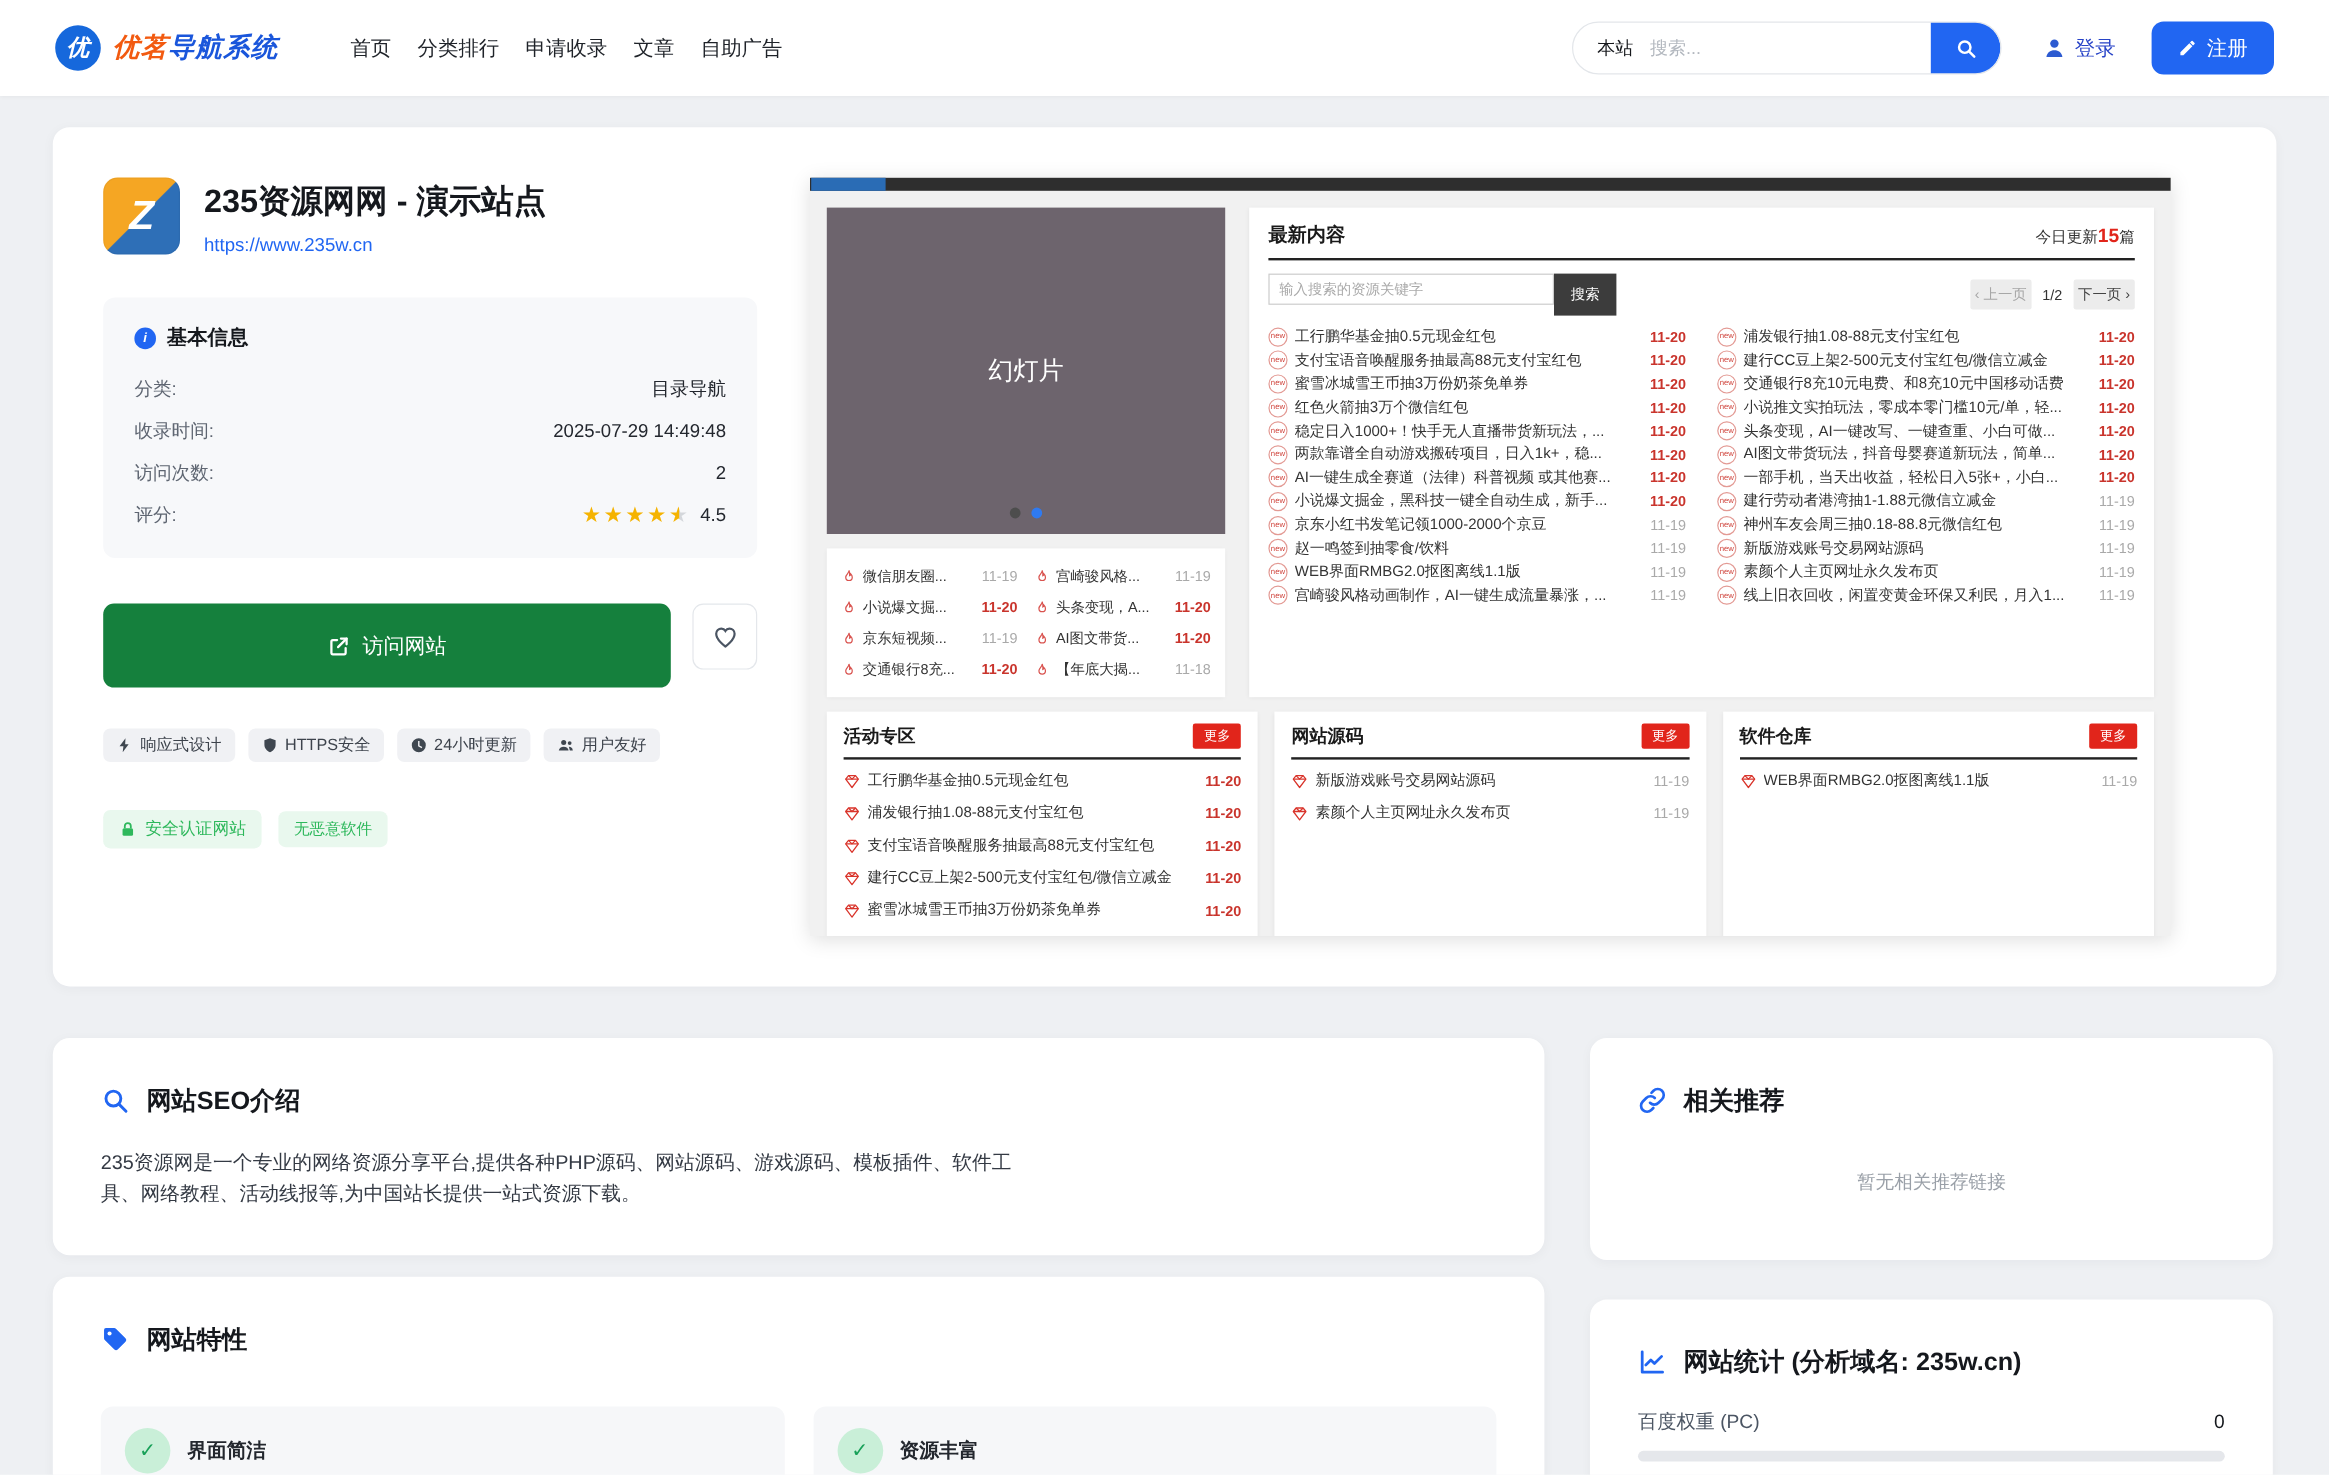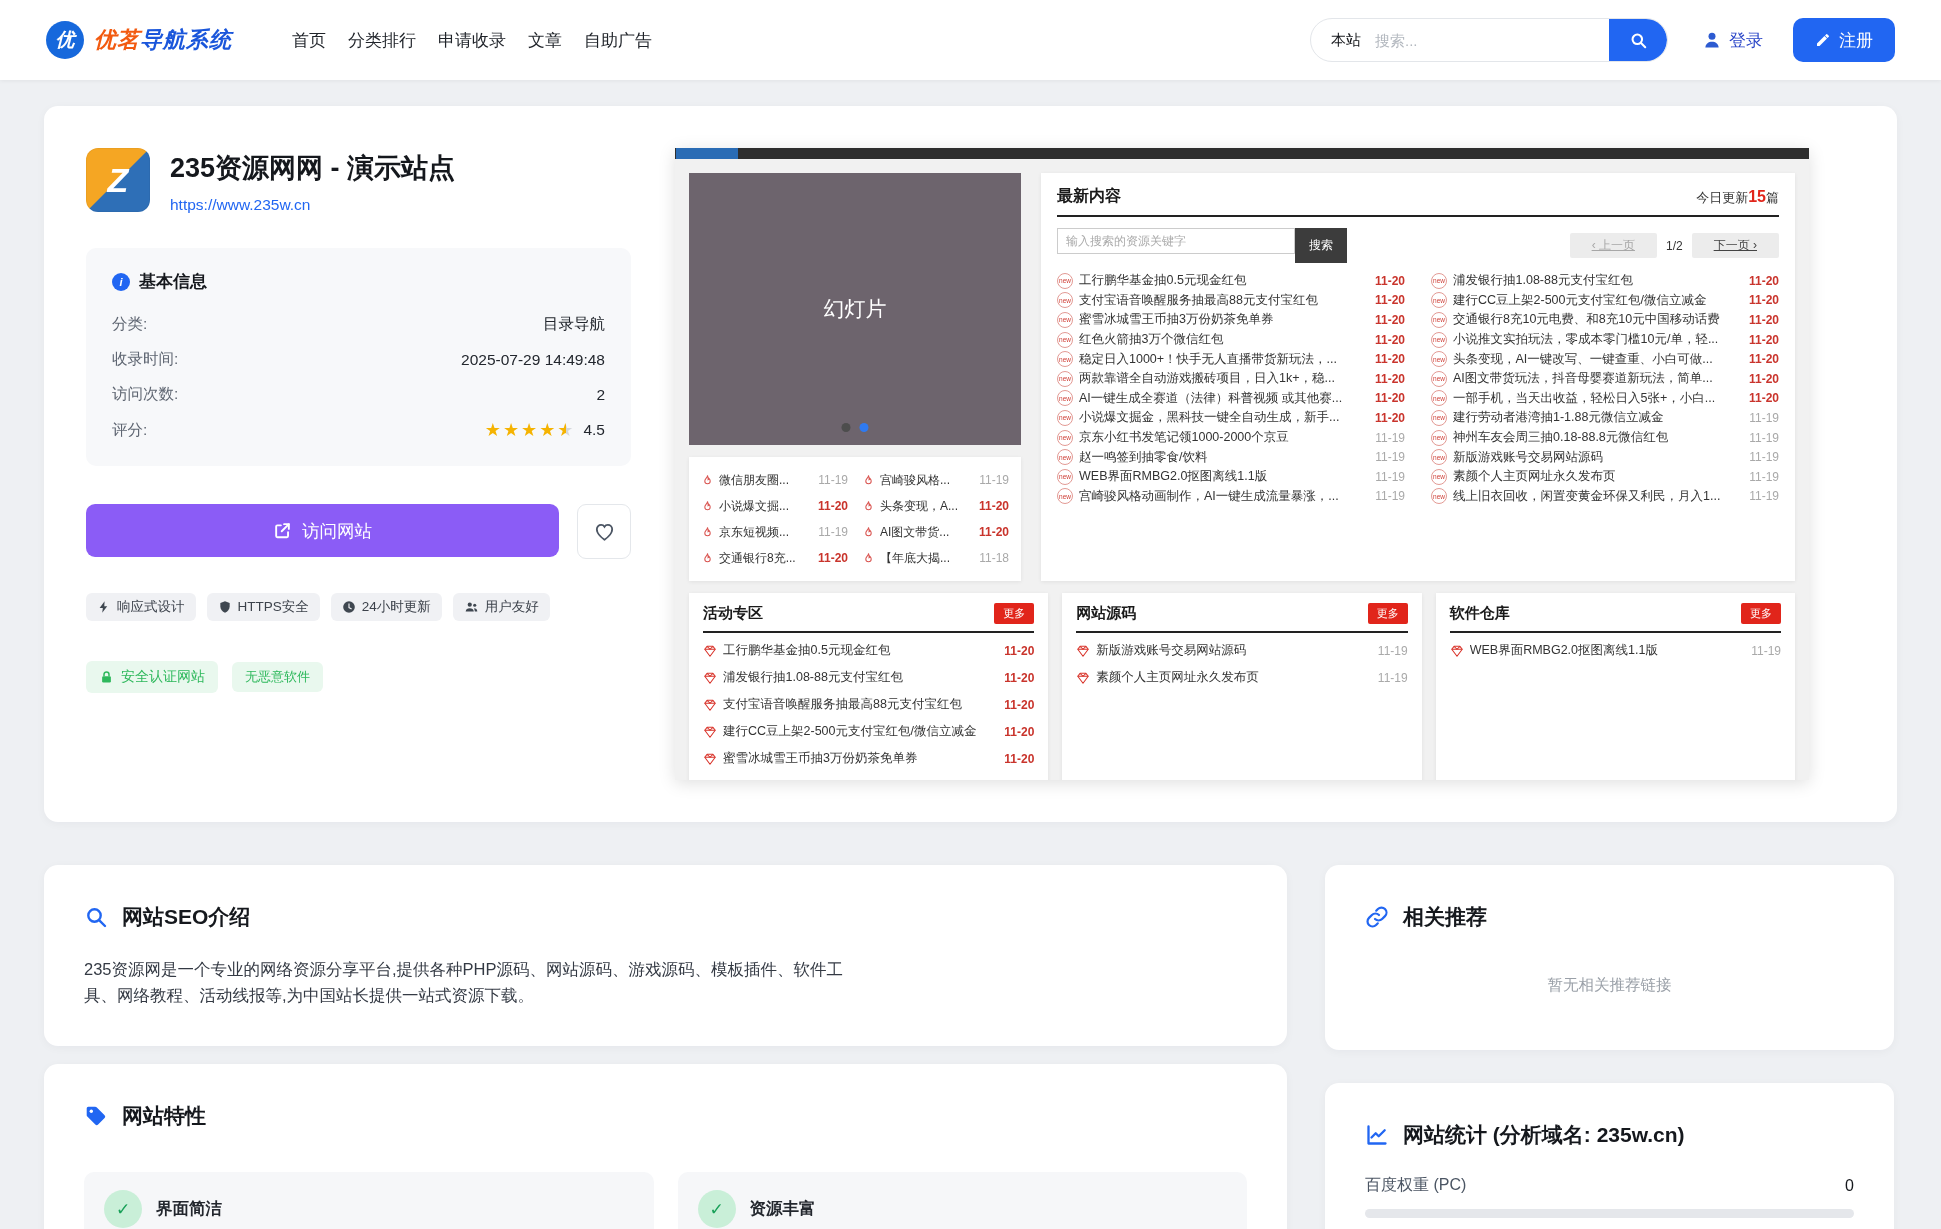--- a/index.html
+++ b/index.html
@@ -39,21 +39,21 @@
 .info-box { background:#f7f8fa; border-radius:10px; padding:22px 26px 18px; margin-bottom:38px; }
 .info-title { display:flex; align-items:center; gap:9px; font-size:17px; font-weight:800; color:#15181d; margin-bottom:14px; }
 .info-ico { width:18px; height:18px; border-radius:50%; background:#2166f2; color:#fff; font-size:11px; font-weight:800; font-style:italic; display:flex; align-items:center; justify-content:center; }
 .info-row { display:flex; justify-content:space-between; align-items:center; padding:7px 0; font-size:15.5px; }
 .info-row .lab { color:#5f6672; }
 .info-row .val { color:#23272e; }
 .stars { color:#f5b301; font-size:18px; letter-spacing:2px; }
 .stars .half { background:linear-gradient(90deg,#f5b301 50%,#d4d7db 50%); -webkit-background-clip:text; background-clip:text; color:transparent; }
 .rating { display:flex; align-items:center; gap:8px; }
 .action-row { display:flex; gap:18px; margin-bottom:34px; }
-.visit-btn { flex:1; height:53px; background:#8b5cf6; color:#fff; border:none; border-radius:9px; font-size:17.5px; display:flex; align-items:center; justify-content:center; gap:10px; cursor:pointer; }
+.visit-btn { flex:1; height:70px; background:#15803d; color:#fff; border:none; border-radius:9px; font-size:17.5px; display:flex; align-items:center; justify-content:center; gap:10px; cursor:pointer; }
 .fav-btn { width:54px; height:55px; background:#fff; border:1px solid #e4e7eb; border-radius:9px; display:flex; align-items:center; justify-content:center; cursor:pointer; }
 .tags-row { display:flex; gap:11px; margin-bottom:40px; }
 .tag-chip { display:flex; align-items:center; gap:6px; background:#f0f1f4; border-radius:6px; padding:5px 11px; font-size:13.5px; color:#3d434c; }
 .badges-row { display:flex; gap:14px; align-items:center; }
 .badge-green { display:flex; align-items:center; gap:7px; background:#e9f8ee; color:#2eb85c; border-radius:6px; padding:7px 13px; font-size:14px; }
 .badge-green.small { font-size:13px; padding:6px 13px; }
 
 
 .preview { width:1134px; flex:none; height:632px; background:#f1f1f1; box-shadow:0 3px 16px rgba(0,0,0,.13); overflow:hidden; cursor:pointer; }
 .pv-topbar { height:11px; background:#2e2e2e; display:flex; }
@@ -73,21 +73,21 @@
 .pv-head { display:flex; justify-content:space-between; align-items:flex-end; border-bottom:2px solid #222; padding-bottom:8px; }
 .pv-head b { font-size:16px; color:#1a1a1a; }
 .pv-upd { font-size:13px; color:#333; }
 .pv-upd b { color:#e1251b; }
 .pv-controls { display:flex; justify-content:space-between; align-items:center; margin:11px 0 8px; }
 .pv-search { display:flex; }
 .pv-search input { width:238px; height:26px; border:1px solid #ccc; padding:0 8px; font-size:12px; color:#333; outline:none; }
 .pv-search input::placeholder { color:#aaa; }
 .pv-sbtn { width:52px; height:35px; background:#3c3c3c; color:#fff; border:none; font-size:12px; cursor:default; }
 .pv-pager { display:flex; align-items:center; gap:9px; font-size:12px; }
-.pg { background:#ececec; padding:4px 22px; border-radius:2px; color:#444;text-decoration:underline; }
+.pg { background:#ececec; padding:4px 4px; border-radius:2px; color:#444; }
 .pg.prev { color:#a7a7a7; }
 .pgnum { color:#333; }
 .pv-cols { display:flex; gap:26px; }
 .pv-list { flex:1; min-width:0; }
 .pv-item { display:flex; align-items:center; gap:6px; height:19.6px; font-size:12.5px; color:#333; min-width:0; }
 .pv-item .t { flex:1; overflow:hidden; white-space:nowrap; text-overflow:ellipsis; }
 .date { font-size:12px; color:#a9a9a9; flex:none; }
 .date.recent { color:#c9342c; font-weight:700; }
 .ico-new { flex:none; width:16px; height:16px; border:1px solid #e39a94; border-radius:50%; color:#cf4038; font-size:6.5px; display:flex; align-items:center; justify-content:center; letter-spacing:0; }
 .pv-sections { display:grid; grid-template-columns:repeat(3,1fr); gap:14px; margin-top:12px; }

